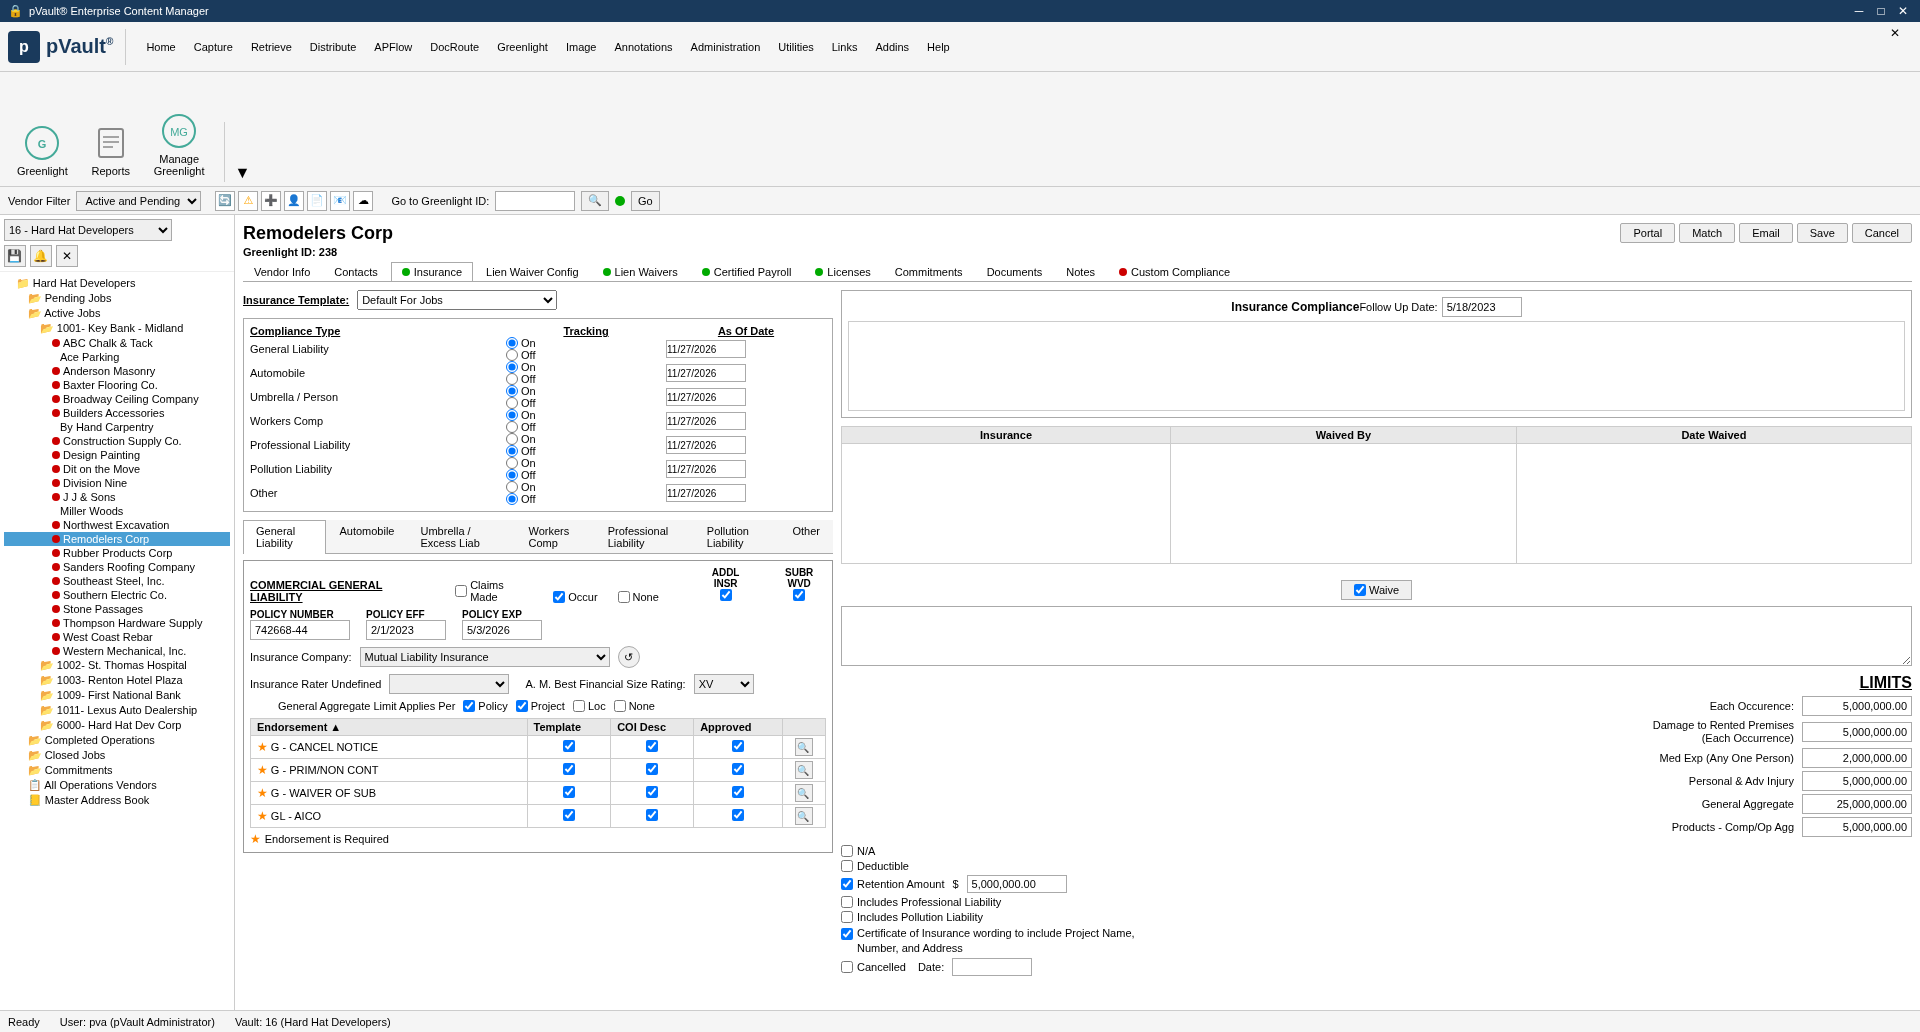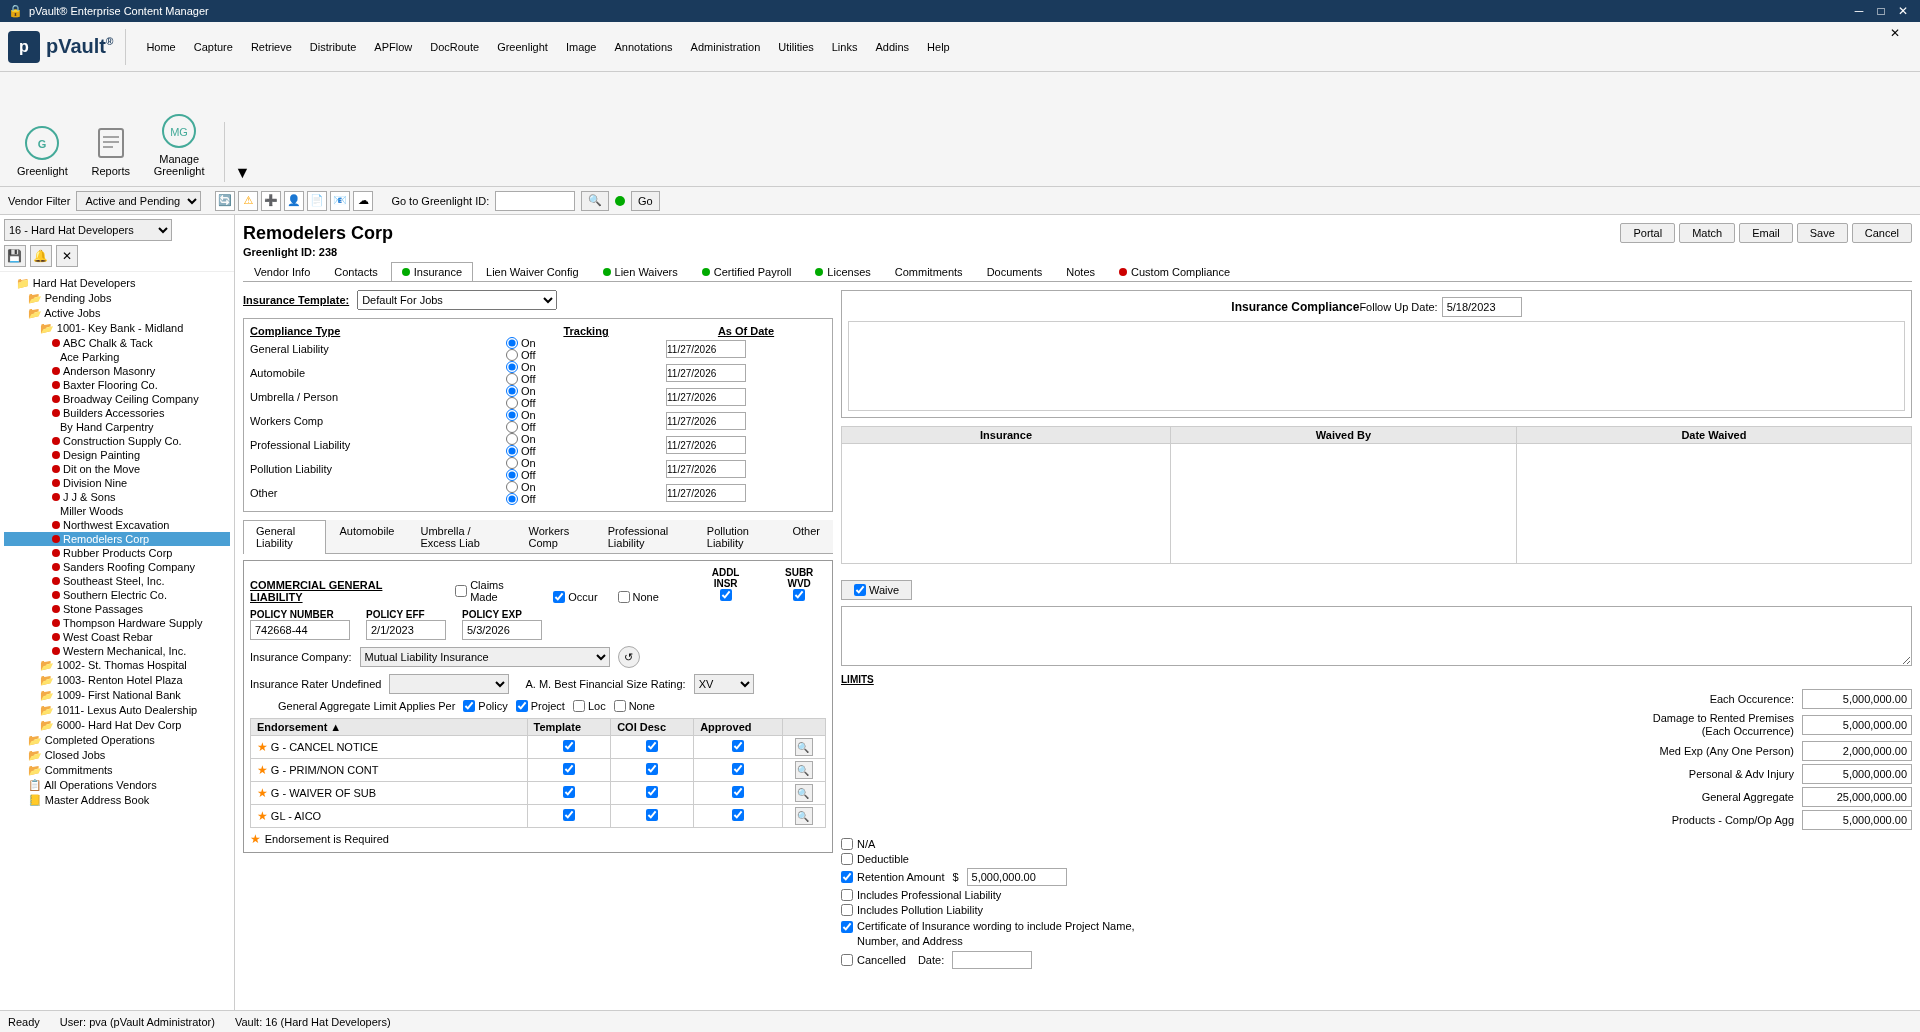--- a/index.html
+++ b/index.html
@@ -63,21 +63,21 @@
     .ic-followup { font-size: 11px; display: flex; align-items: center; gap: 4px; }
     .ic-content { border: 1px solid #ccc; min-height: 80px; padding: 4px; }
     .checkbox-label { display: flex; align-items: center; gap: 3px; font-size: 11px; cursor: pointer; }
 
     
     .endorsement-table { width: 100%; border-collapse: collapse; border: 1px solid #ccc; margin-top: 4px; }
     .endorsement-table th { background: #e8e8e8; border: 1px solid #ccc; padding: 2px 6px; font-size: 11px; font-weight: bold; text-align: left; }
     .endorsement-table td { border: 1px solid #ccc; padding: 2px 6px; font-size: 11px; text-align: center; }
     .endorsement-table td:first-child { text-align: left; }
     .star-icon { color: #ff8800; font-size: 12px; }
-    .limits-title { font-size: 10px; font-weight: bold; text-align: left; margin-bottom: 4px; text-decoration: underline; }
+    .limits-title { font-size: 16px; font-weight: bold; text-align: right; margin-bottom: 4px; text-decoration: underline; }
     .limits-row { display: flex; align-items: center; justify-content: space-between; margin-bottom: 3px; }
     .limits-label { font-size: 11px; flex: 1; text-align: right; padding-right: 8px; }
     .limits-input { height: 20px; width: 110px; border: 1px solid #aaa; padding: 0 4px; font-size: 11px; text-align: right; background: white; }
 
     
     .waiver-table { width: 100%; border-collapse: collapse; border: 1px solid #ccc; margin-bottom: 6px; }
     .waiver-table th { background: #e8e8e8; border: 1px solid #ccc; padding: 2px 6px; font-size: 11px; }
     .waiver-table td { border: 1px solid #ccc; padding: 2px 6px; font-size: 11px; }
     .waiver-btn { padding: 3px 12px; border: 1px solid #aaa; background: #f0f0f0; cursor: pointer; font-size: 11px; display: flex; align-items: center; gap: 3px; }
 
@@ -604,21 +604,21 @@
               </tr>
             </thead>
             <tbody>
               <tr style="height:120px;">
                 <td></td>
                 <td></td>
                 <td></td>
               </tr>
             </tbody>
           </table>
-          <div style="display:flex; justify-content:flex-start; margin-top:16px;">
+          <div style="display:flex; justify-content:center; margin-top:16px;">
             <button class="waiver-btn">
               <input type="checkbox" checked="" style="">
               <span>Waive</span>
             </button>
           </div>
         </div>
 
         <div style="margin-bottom:6px;">
           <textarea class="note-textarea" style="width: 100%; height: 60px; border: 1px solid rgb(170, 170, 170); resize: vertical;"></textarea>
         </div>

